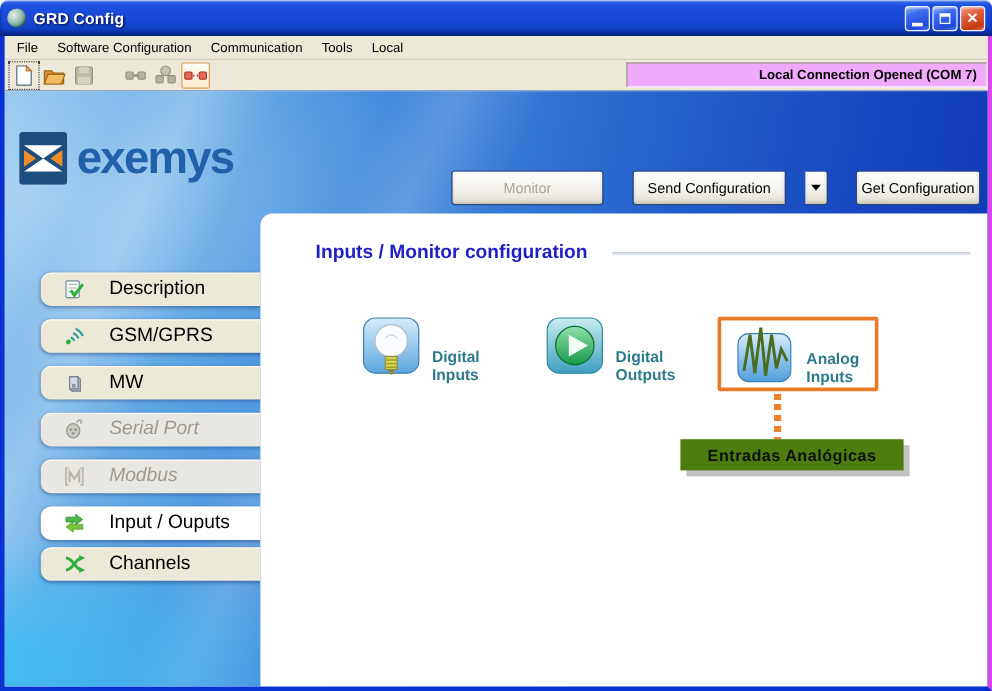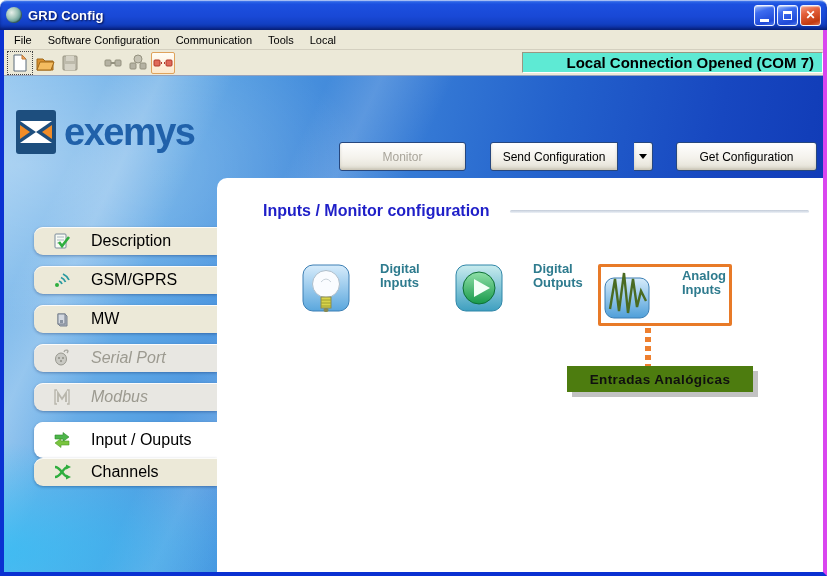--- a/index.html
+++ b/index.html
@@ -55,23 +55,23 @@
   .toolbar {
     height:26px; background:#ece9d8; border-bottom:1px solid #95a2bd;
     display:flex; align-items:center; padding-left:4px; position:relative;
   }
   .tbtn { width:24px; height:22px; display:flex; align-items:center; justify-content:center; margin-right:1px; }
   .tbtn.selected { outline:1px dotted #444; }
   .tbtn.gap { margin-left:18px; }
   .tbtn.hot { border:1px solid #dfa35c; background:linear-gradient(180deg,#fffdf6,#fde8cb); border-radius:2px; }
   .status-panel {
     position:absolute; right:0; top:2px; height:21px; left:518px;
-    background:#5eead4; border:1px solid; border-color:#9a9782 #fff #fff #9a9782;
+    background:#f0abfc; border:1px solid; border-color:#9a9782 #fff #fff #9a9782;
     display:flex; align-items:center; justify-content:flex-end;
-    font-size:15px; font-weight:bold; padding-right:8px;
+    font-size:11px; font-weight:bold; padding-right:8px;
   }
 
   
   .client {
     position:relative; flex:1; overflow:hidden;
     background:
       radial-gradient(ellipse 480px 170px at -4% 96%, rgba(45,190,245,.8), rgba(45,190,245,0) 65%),
       radial-gradient(ellipse 560px 260px at 2% 18%, rgba(255,255,255,.30), rgba(255,255,255,0) 62%),
       linear-gradient(115deg, transparent 10%, rgba(255,255,255,.22) 15%, transparent 22%, transparent 31%, rgba(255,255,255,.16) 36%, transparent 43%),
       linear-gradient(100deg,#8cc2ee 0%,#5aa4e4 20%,#3b82d8 42%,#2361cc 62%,#1747c0 80%,#0d35b2 100%);
@@ -89,36 +89,36 @@
   .xpbtn {
     border:1px solid #26477e; border-radius:3px; font-size:12px; color:#000;
     background:linear-gradient(180deg,#fff 0%,#f4f2ec 55%,#e3e0d4 100%);
     box-shadow:inset 0 -2px 3px rgba(170,165,145,.45), inset 0 1px 0 #fff;
     display:flex; align-items:center; justify-content:center;
   }
   .btn-monitor { width:127px; color:#a8a49a; margin-right:8px; }
   .btn-send { width:128px; border-radius:3px 0 0 3px; }
   .btn-send-arrow { width:19px; border-left:none; border-radius:0 3px 3px 0; margin-right:7px; }
   .caret-down { width:0; height:0; border-left:4px solid transparent; border-right:4px solid transparent; border-top:5px solid #000; }
-  .btn-get { width:141px; }
+  .btn-get { width:104px; }
 
   
   .panel {
     position:absolute; left:213px; top:102px; right:0; bottom:0;
     background:#fff; border-radius:10px 0 0 0;
   }
   .panel-title-row { position:absolute; left:46px; right:14px; top:24px; display:flex; align-items:center; }
   .panel-title { font-size:16px; font-weight:bold; color:#1f1fc8; white-space:nowrap; }
   .title-divider {
     flex:1; height:3px; margin-left:20px; border-radius:2px;
     background:linear-gradient(180deg,#c2cbd8 0%,#eef2f8 100%);
     box-shadow:0 1px 0 #fff;
   }
 
-  .tool-group { position:absolute; display:flex; align-items:flex-start;gap:20px; }
+  .tool-group { position:absolute; display:flex; align-items:flex-end; }
   .tool-label { font-size:13px; font-weight:bold; color:#2e7b8e; line-height:1.1; margin-left:10px; }
   .g1 { left:85px; top:84px; }
   .g2 { left:238px; top:84px; }
   .highlight-box {
     position:absolute; left:381px; top:86px; width:134px; height:62px;
     border:3px solid #e87a28; border-radius:2px;
     display:flex; align-items:center; justify-content:center;
   }
   .highlight-box .tool-group { position:static; }
 
@@ -137,21 +137,21 @@
   .sidebar { position:absolute; left:30px; top:151px; width:183px; }
   .side-item {
     height:28px; margin-bottom:11px; border-radius:9px 0 0 9px;
     background:#ece9d8; display:flex; align-items:center; padding-left:19px;
     box-shadow:inset 0 1px 0 rgba(255,255,255,.85), 0 1px 3px rgba(0,25,80,.35);
   }
   .side-item .s-icon { width:18px; height:18px; margin-right:20px; flex:none; }
   .side-label { font-size:16px; font-weight:normal; color:#000; }
   .side-item.disabled { background:#e8e7e2; }
   .side-item.disabled .side-label { color:#9c9a90; font-style:italic; }
-  .side-item.active { background:#fff; height:36px; margin-bottom:0;text-align:right; }
+  .side-item.active { background:#fff; height:28px; margin-bottom:6px;text-align:right; }
 </style>
 </head>
 <body>
 
 <div class="window">
 
   <div class="titlebar">
     <span class="app-icon"></span>
     <span class="title-text">GRD Config</span>
     <span class="win-controls">

